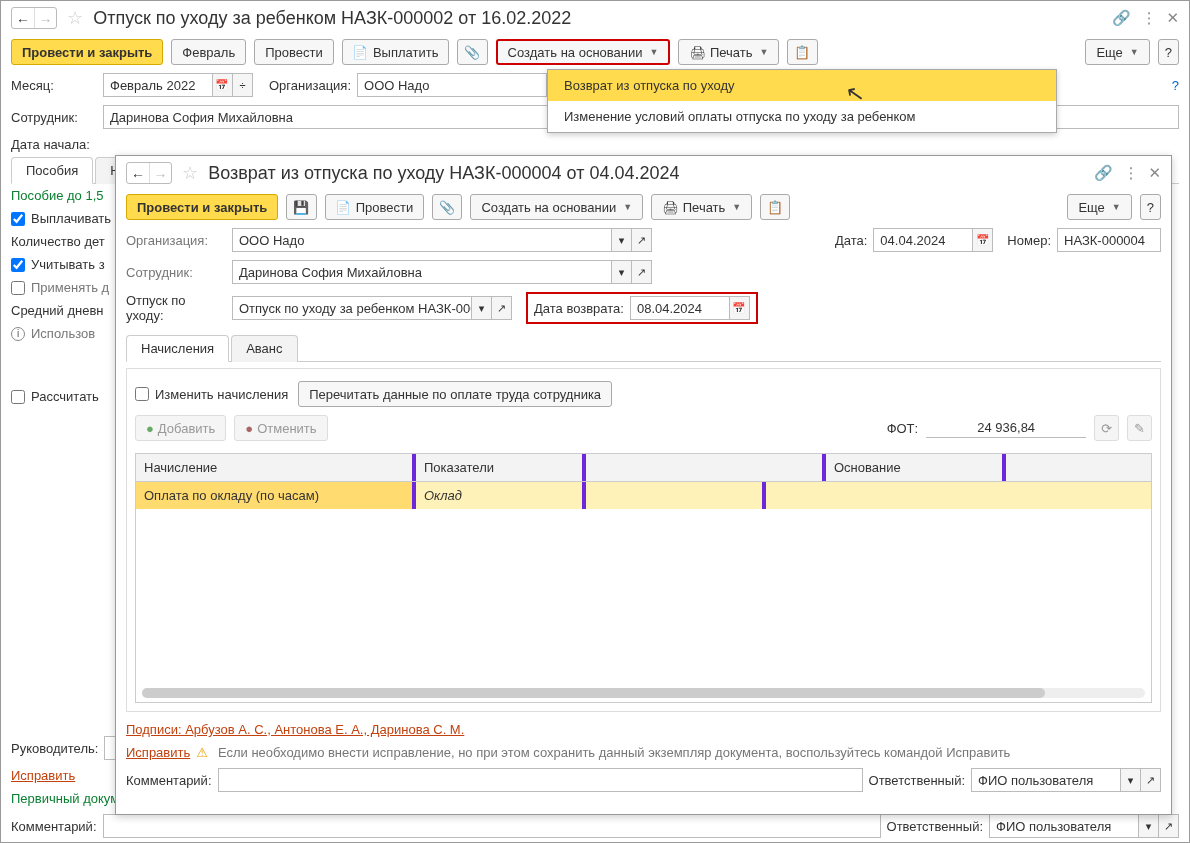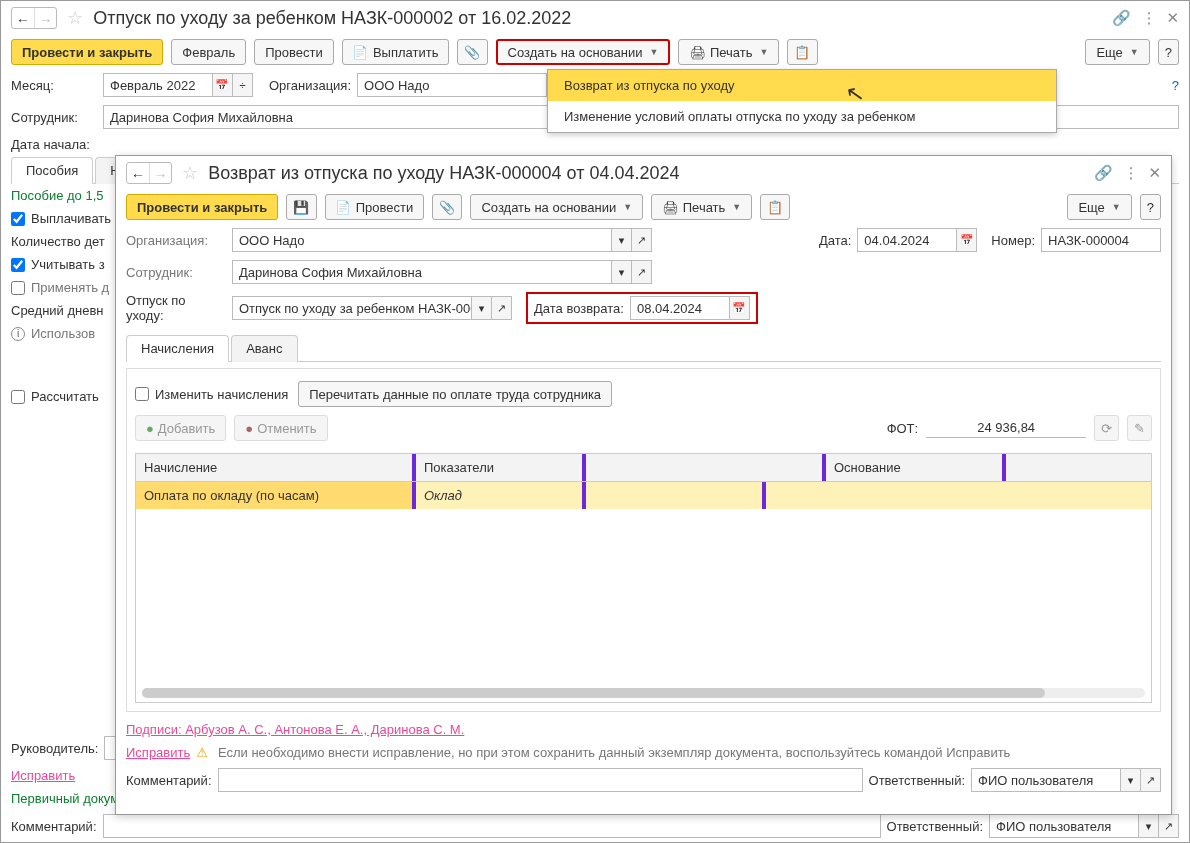--- a/index.html
+++ b/index.html
@@ -202,21 +202,21 @@
       position: absolute;
       bottom: 4px; left: 6px; right: 6px;
       height: 10px;
       background: #eee;
       border-radius: 5px;
     }
     .scroll-thumb {
       width: 90%; height: 100%; background: #ccc; border-radius: 5px;
     }
 
-    .link { color: #ec4899; text-decoration: underline; cursor: pointer; }
+    .link { color: #c2410c; text-decoration: underline; cursor: pointer; }
     .warn-icon { color: #e6a100; margin-right: 4px; }
     .bottom-row { display: flex; align-items: center; padding: 4px 10px; gap: 6px; }
     .muted { color: #777; }
 
     .back-content { font-size: 13px; }
     .back-content .sec-label { padding: 4px 10px; display: flex; align-items: center; gap: 6px; }
     .info-icon { color: #555; border: 1px solid #888; border-radius: 50%; width: 14px; height:14px; display:inline-flex; align-items:center; justify-content:center; font-size:10px;}
   </style>
 </head>
 <body>
@@ -404,21 +404,21 @@
       <div class="addon">▾</div>
       <div class="addon">↗</div>
     </div>
     <div class="spacer"></div>
     <span>Дата:</span>
     <div class="input-group">
       <div class="input" style="width:100px">04.04.2024</div>
       <div class="addon">📅</div>
     </div>
     <span style="margin-left:8px">Номер:</span>
-    <div class="input" style="width:120px">НАЗК-000004</div>
+    <div class="input" style="width:104px">НАЗК-000004</div>
   </div>
 
   <div class="form-row">
     <span style="width:100px" class="muted">Сотрудник:</span>
     <div class="input-group" style="width:420px">
       <div class="input" style="flex:1">Даринова София Михайловна</div>
       <div class="addon">▾</div>
       <div class="addon">↗</div>
     </div>
   </div>

